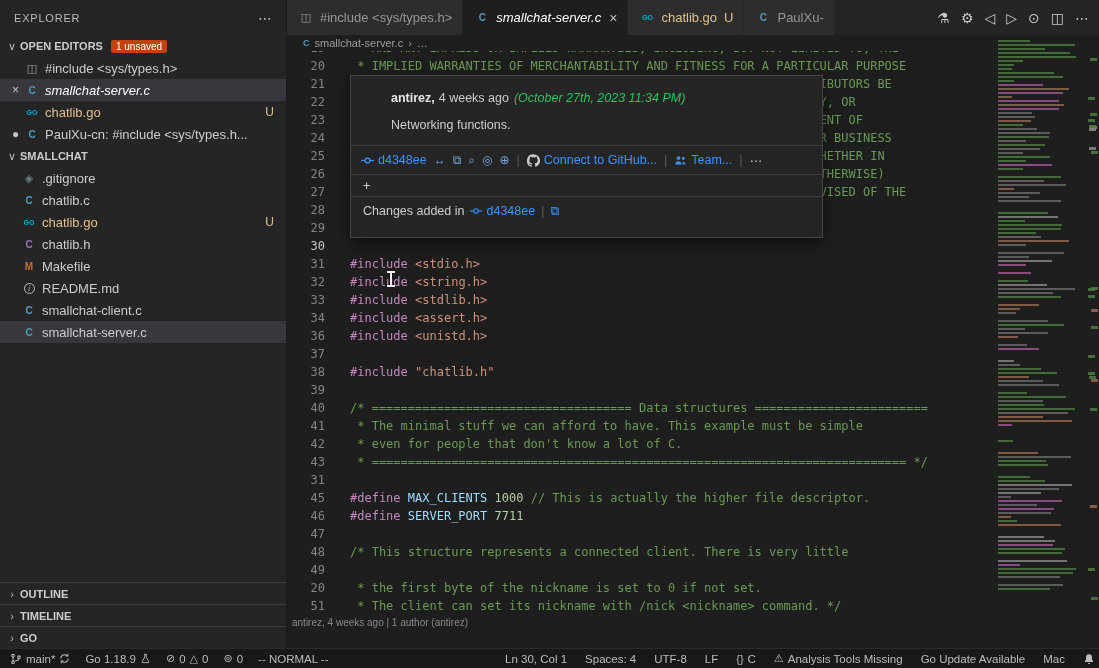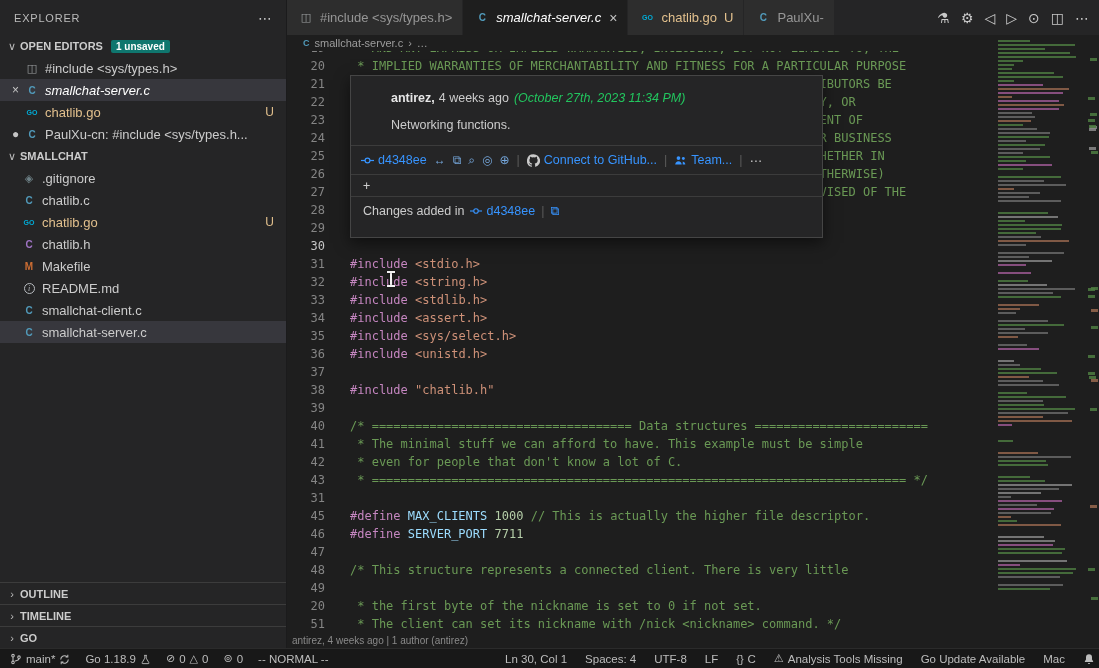--- a/index.html
+++ b/index.html
@@ -5,21 +5,21 @@
   *{margin:0;padding:0;box-sizing:border-box}
   html,body{width:1099px;height:668px;overflow:hidden}
   body{background:#1e1e1e;font-family:"Liberation Sans","DejaVu Sans",sans-serif;color:#ccc;position:relative;font-size:13px}
 
   
   #sidebar{position:absolute;left:0;top:0;width:287px;height:648px;background:#252526;border-right:1px solid #1b1b1c;overflow:hidden}
   .sb-header{height:35px;display:flex;align-items:center;padding:0 14px;font-size:11px;letter-spacing:.8px;color:#bbbbbb}
   .sb-header .sb-more{margin-left:auto;color:#c5c5c5;font-size:14px;letter-spacing:0;cursor:pointer}
   .section-header{height:22px;display:flex;align-items:center;font-size:11px;font-weight:bold;color:#cccccc;padding-left:4px;cursor:pointer}
   .section-header .chev{width:16px;text-align:center;font-weight:normal;color:#bbb;font-size:11px}
-  .badge{background:#0f766e;color:#fff;font-size:10px;font-weight:bold;padding:1px 5px;border-radius:2px;margin-left:8px}
+  .badge{background:#c2410c;color:#fff;font-size:10px;font-weight:normal;padding:1px 5px;border-radius:2px;margin-left:8px}
   .row{height:22px;display:flex;align-items:center;padding-left:8px;cursor:pointer;white-space:nowrap;overflow:hidden}
   .row.selected{background:#37373d}
   .row .lead{width:15px;flex:none;text-align:center;color:#c5c5c5;font-size:12px}
   .ficon{width:18px;flex:none;text-align:center;font-weight:bold;font-size:10px;margin-right:4px;display:flex;align-items:center;justify-content:center}
   .i-c{color:#519aba}
   .i-h{color:#a074c4}
   .i-go{color:#00acd7;font-size:7px;letter-spacing:0}
   .i-gray{color:#9da0a2;font-weight:normal;font-size:11px}
   .i-git{color:#6d8086;font-weight:normal;font-size:11px}
   .i-make{color:#cc6d33}
@@ -84,21 +84,21 @@
   .h-copy{color:#3794ff;cursor:pointer}
 
   
   #minimap{position:absolute;left:995px;top:40px;width:90px;height:575px;cursor:pointer}
   .mm-bar{position:absolute;left:3px;height:2px;opacity:.8}
   #ruler{position:absolute;left:1086px;top:40px;width:13px;height:580px}
   .rl-mark{position:absolute;width:7px;height:3px;opacity:.85}
 
   
   #statusbar{position:absolute;left:0;right:0;bottom:0;height:20px;background:#181818;border-top:1px solid #2b2b2b;display:flex;align-items:center;font-size:11.5px;color:#bdbdbd;padding:0 10px;gap:15px;white-space:nowrap}
-  .sb-item{display:flex;align-items:flex-end;gap:4px;cursor:pointer}
+  .sb-item{display:flex;align-items:center;gap:4px;cursor:pointer}
   .sb-item svg{display:block}
   #sb-right{margin-left:auto;display:flex;align-items:center;gap:18px}
   .glyph{font-size:11px}
 
   
   #mouse{position:absolute;left:390px;top:272px;width:2px;height:14px;background:#f2f2f2;box-shadow:0 0 1px #000;z-index:20}
   #mouse:before,#mouse:after{content:"";position:absolute;left:-3px;width:8px;height:2px;background:#f2f2f2;box-shadow:0 0 1px #000}
   #mouse:before{top:-1px}
   #mouse:after{bottom:-1px}
 </style>
@@ -292,24 +292,20 @@
         <span class="ln">32</span>
         <span class="code"><span class="tok-dir">#include </span><span class="tok-str">&lt;string.h&gt;</span></span>
       </div>
       <div class="code-row">
         <span class="ln">33</span>
         <span class="code"><span class="tok-dir">#include </span><span class="tok-str">&lt;stdlib.h&gt;</span></span>
       </div>
       <div class="code-row">
         <span class="ln">34</span>
         <span class="code"><span class="tok-dir">#include </span><span class="tok-str">&lt;assert.h&gt;</span></span>
-      </div>
-      <div class="code-row">
-        <span class="ln">35</span>
-        <span class="code"><span class="tok-dir">#include </span><span class="tok-str">&lt;sys/select.h&gt;</span></span>
       </div>
       <div class="code-row">
         <span class="ln">36</span>
         <span class="code"><span class="tok-dir">#include </span><span class="tok-str">&lt;unistd.h&gt;</span></span>
       </div>
       <div class="code-row">
         <span class="ln">37</span>
         <span class="code"></span>
       </div>
       <div class="code-row">

